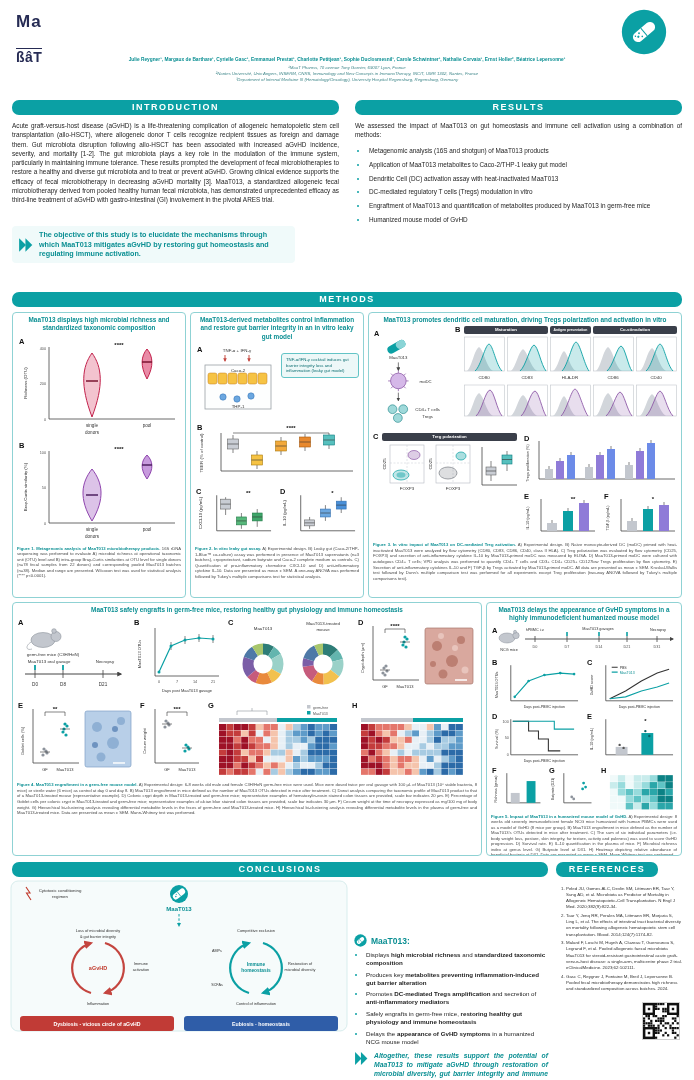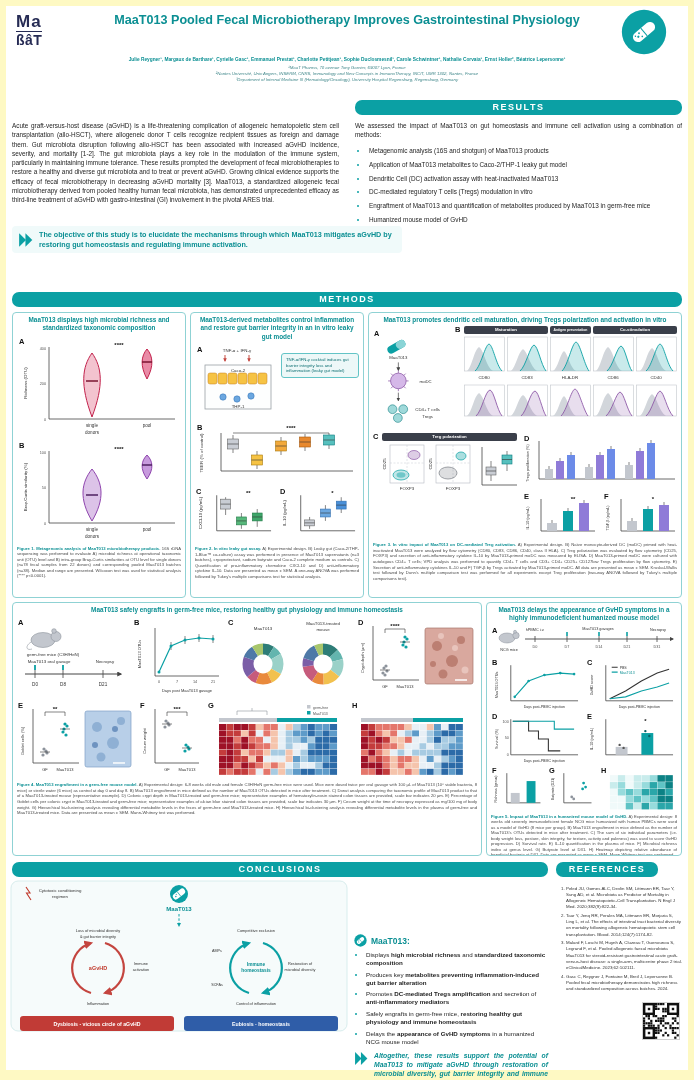--- a/index.html
+++ b/index.html
@@ -1,23 +1,23 @@
 <!DOCTYPE html>
 <html><head>
 <meta charset="utf-8">
 <style>
 *{margin:0;padding:0;box-sizing:border-box}
 body{font-family:"Liberation Sans",sans-serif;background:#9aa0a6}
-.poster{position:relative;width:694px;height:1080px;margin:0 auto;background:#fef9c3;overflow:hidden}
+.poster{position:relative;width:694px;height:1080px;margin:0 auto;background:#ffffff;overflow:hidden}
 .sheet{position:absolute;left:6px;top:6px;width:682px;height:1064px;background:#fff}
 .abs{position:absolute}
 .bar{position:absolute;height:15px;background:#0BA0A4;border-radius:7px;color:#fff;font-weight:bold;font-size:9px;letter-spacing:1.5px;text-align:center;line-height:15px}
 .logo{left:16px;top:13px;color:#262B54;line-height:1}
 .logo .l1{font-size:17px;font-weight:bold;letter-spacing:1px}
-.logo .l2{font-size:14px;font-weight:bold;border-top:1.5px solid #262B54;padding-top:1px;margin-top:1px;letter-spacing:.5px}
+.logo .l2{font-size:14px;font-weight:bold;border-top:1.5px solid #262B54;padding-top:1px;margin-top:18px;letter-spacing:.5px}
 .h-title{left:80px;top:12px;width:534px;text-align:center;color:#0B8F93;font-weight:bold;font-size:12.6px;line-height:1.4}
 .h-authors{left:72px;top:57px;width:550px;text-align:center;color:#0B8F93;font-size:4.8px;font-weight:bold}
 .h-affils{left:72px;top:65px;width:550px;text-align:center;color:#41888B;font-size:4.3px;line-height:1.45;font-style:italic}
 .pill-big{left:620px;top:8px;width:48px;height:48px}
 .col-body{font-size:6.4px;line-height:1.45;color:#1d1d1d;text-align:justify}
 .objective{display:flex;gap:5px;align-items:center;background:#F0FAFA;border-radius:4px;padding:4px 6px}
 .objective .txt{font-size:7.2px;font-weight:bold;color:#0B8F93;line-height:1.35}
 .chev{flex:0 0 auto}
 .mlist{list-style:disc;margin-left:13px;font-size:6.4px;line-height:1.4;color:#1d1d1d}
 .mlist li{margin-bottom:5px;padding-left:1px}
@@ -77,42 +77,42 @@
         </marker>
     </defs>
   </svg>
   <div class="sheet"></div>
 
   <div class="abs logo">
     <div class="l1">Ma</div>
     <div class="l2">ßâT</div>
   </div>
   <div class="abs h-title">
-    <div>MaaT013 Pooled Fecal Microbiotherapy Improves Gastrointestinal Physiology</div>
   </div>
   <div class="abs h-authors">Julie Reygner¹, Margaux de Barthare¹, Cyrielle Gasc¹, Emmanuel Prestat¹, Charlotte Petitjean¹, Sophie Duclosmesnil¹, Carole Schwintner¹, Nathalie Corvaia¹, Ernst Holler², Béatrice Lepersonne¹</div>
   <div class="abs h-affils">
     <div>¹MaaT Pharma, 70 avenue Tony Garnier, 69007 Lyon, France</div>
     <div>²Nantes Université, Univ Angers, INSERM, CNRS, Immunology and New Concepts in ImmunoTherapy, INCIT, UMR 1302, Nantes, France</div>
     <div>³Department of Internal Medicine III (Hematology/Oncology), University Hospital Regensburg, Regensburg, Germany</div>
   </div>
   <svg class="abs pill-big" viewBox="0 0 52 52">
     <circle cx="26" cy="26" r="24" fill="#0BA0A4"></circle>
     <g transform="rotate(-40 26 26)">
       <rect x="12" y="20.5" width="28" height="11" rx="5.5" fill="#fff"></rect>
       <line x1="26" y1="20.5" x2="26" y2="31.5" stroke="#0BA0A4" stroke-width="1"></line>
       <circle cx="18" cy="26" r="1.2" fill="#0BA0A4"></circle>
       <circle cx="21" cy="23.5" r="1" fill="#0BA0A4"></circle>
       <circle cx="21.5" cy="28.5" r="0.9" fill="#0BA0A4"></circle>
       <circle cx="16" cy="23.5" r="0.8" fill="#0BA0A4"></circle>
     </g>
   </svg>
 
+  <div class="bar" style="left:12px;top:100px;width:327px">INTRODUCTION</div>
   <div class="abs col-body" style="left:12px;top:121px;width:327px">Acute graft-versus-host disease (aGvHD) is a life-threatening complication of allogeneic hematopoietic stem cell transplantation (allo-HSCT), where allogeneic donor T cells recognize recipient tissues as foreign and damage them. Gut microbiota disruption following allo-HSCT has been associated with increased aGvHD incidence, severity, and mortality [1-2]. The gut microbiota plays a key role in the modulation of the immune system, particularly in maintaining immune tolerance. These results prompted the development of fecal microbiotherapies to restore a healthy and diverse gut microbiota and to treat or prevent aGvHD. Growing clinical evidence supports the efficacy of fecal microbiotherapy in decreasing aGvHD mortality [3]. MaaT013, a standardized allogeneic fecal microbiotherapy derived from pooled healthy human fecal microbiota, has demonstrated unprecedented efficacy as third-line treatment of aGvHD with gastro-intestinal (GI) involvement in the pivotal ARES trial.</div>
-  <div class="abs objective" style="left:12px;top:226px;width:390px">
+  <div class="abs objective" style="left:12px;top:226px;width:283px">
     <svg class="chev" width="16" height="16" viewBox="0 0 14 14">
       <path d="M1,1 L7,7 L1,13 Z" fill="#0BA0A4"></path>
         <path d="M6.5,1 L12.5,7 L6.5,13 Z" fill="#0BA0A4"></path>
     </svg>
     <div class="txt">The objective of this study is to elucidate the mechanisms through which MaaT013 mitigates aGvHD by restoring gut homeostasis and regulating immune activation.</div>
   </div>
 
   <div class="bar" style="left:355px;top:100px;width:327px">RESULTS</div>
   <div class="abs" style="left:355px;top:121px;width:327px">
     <p class="col-body">We assessed the impact of MaaT013 on gut homeostasis and immune cell activation using a combination of methods:</p>

